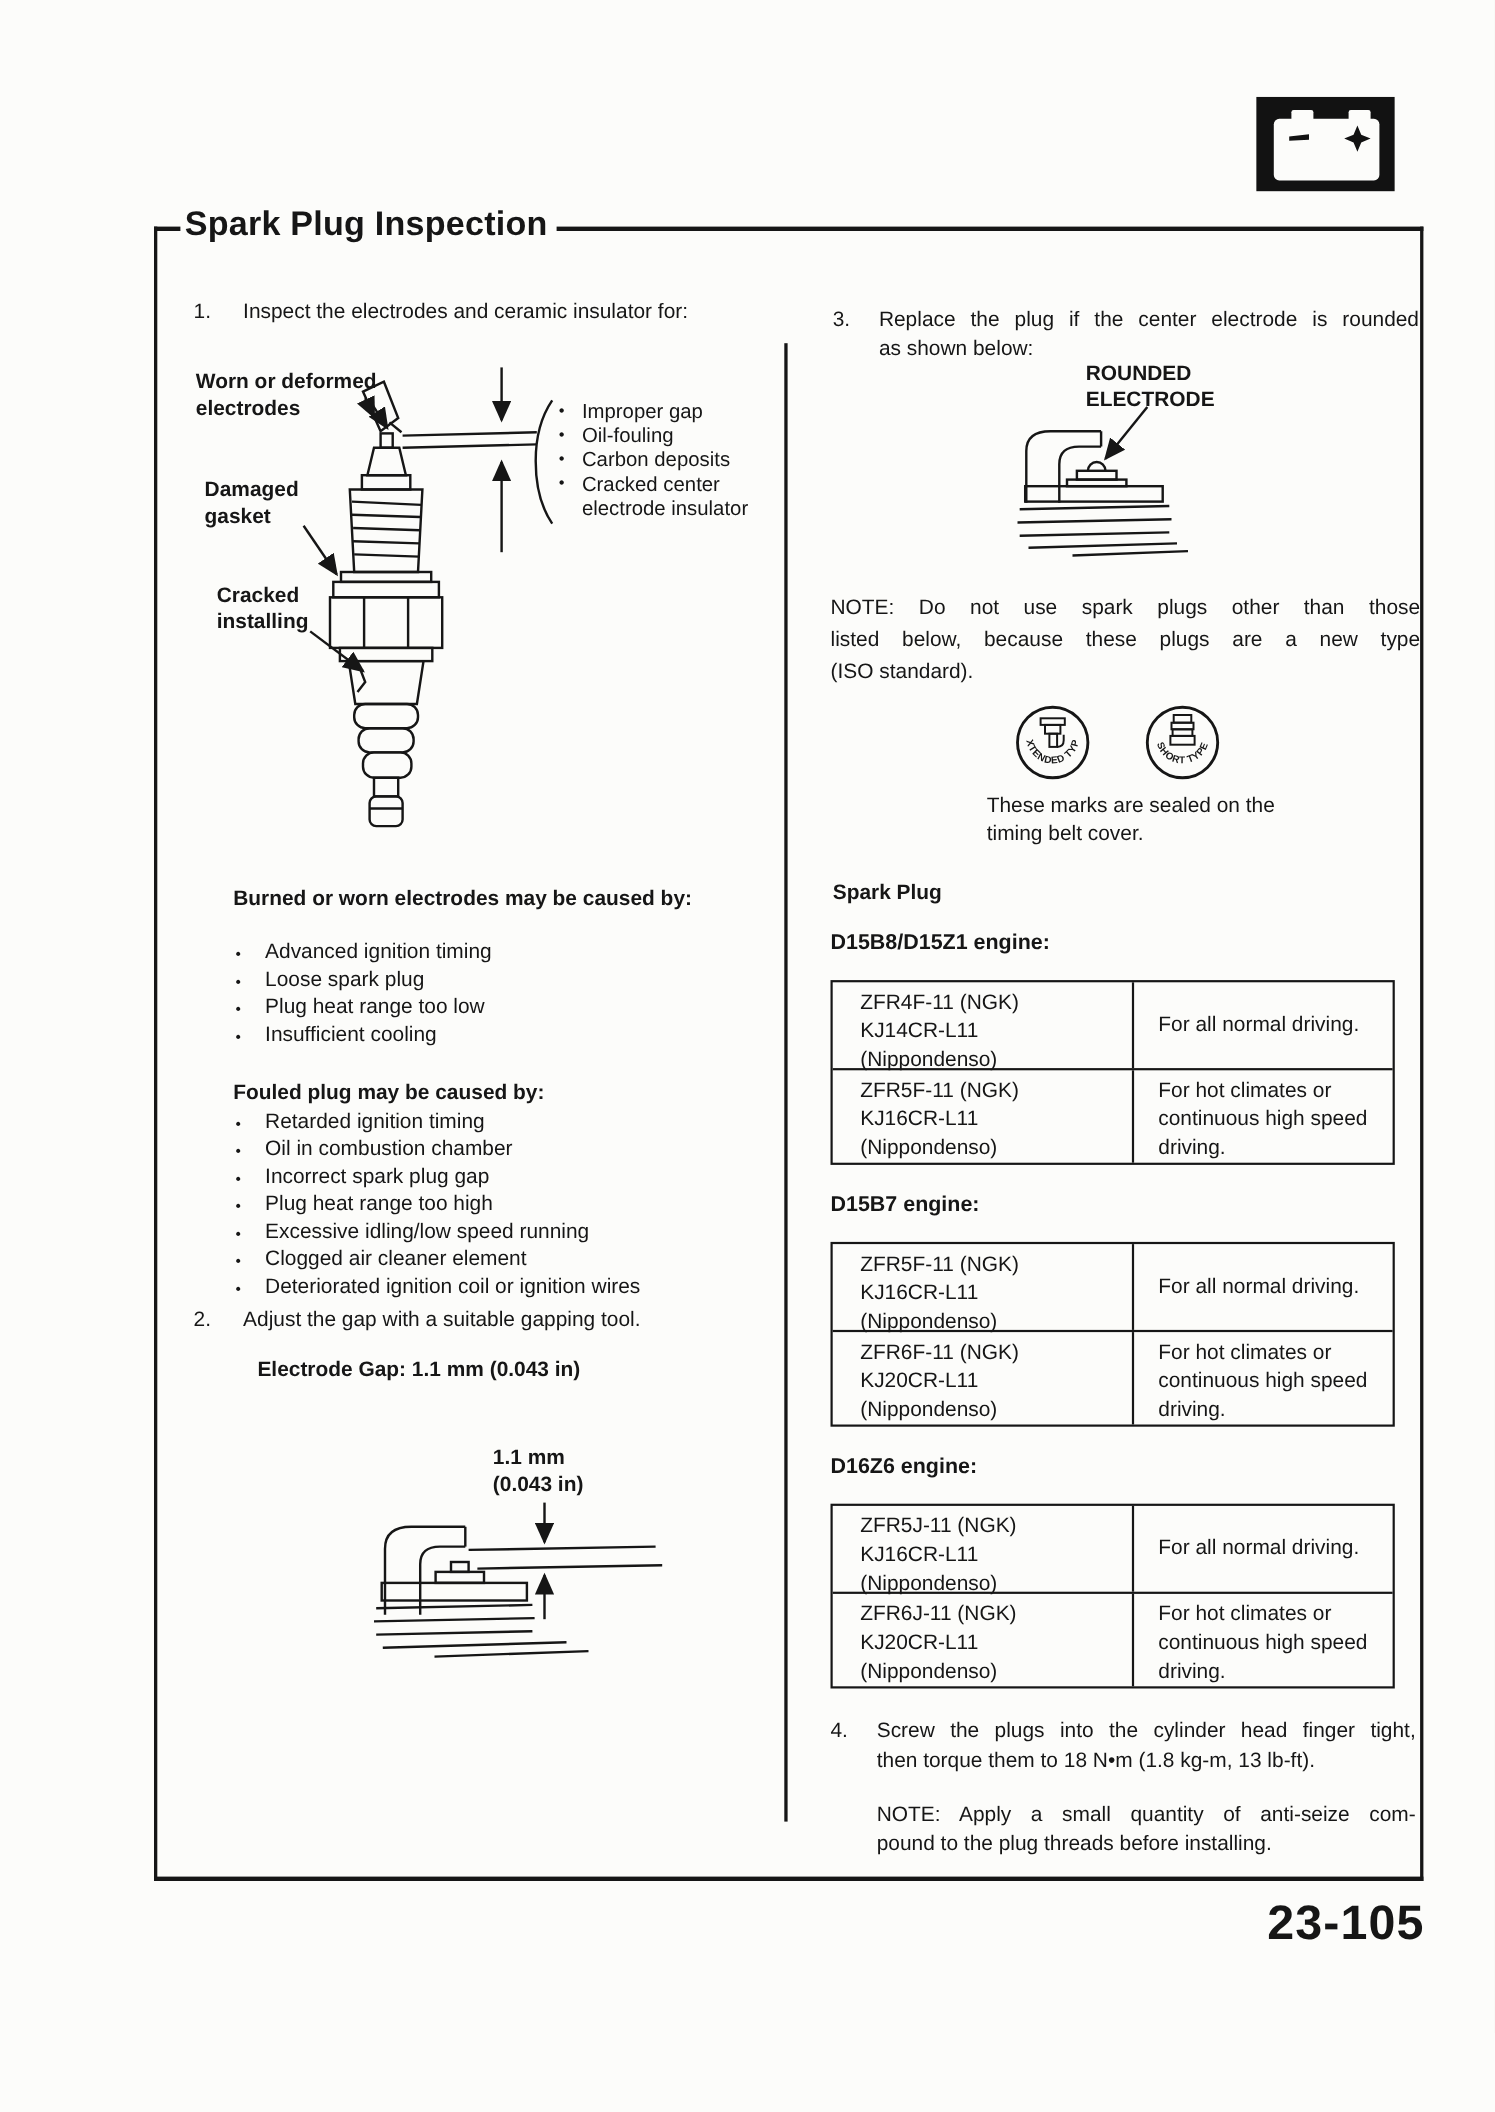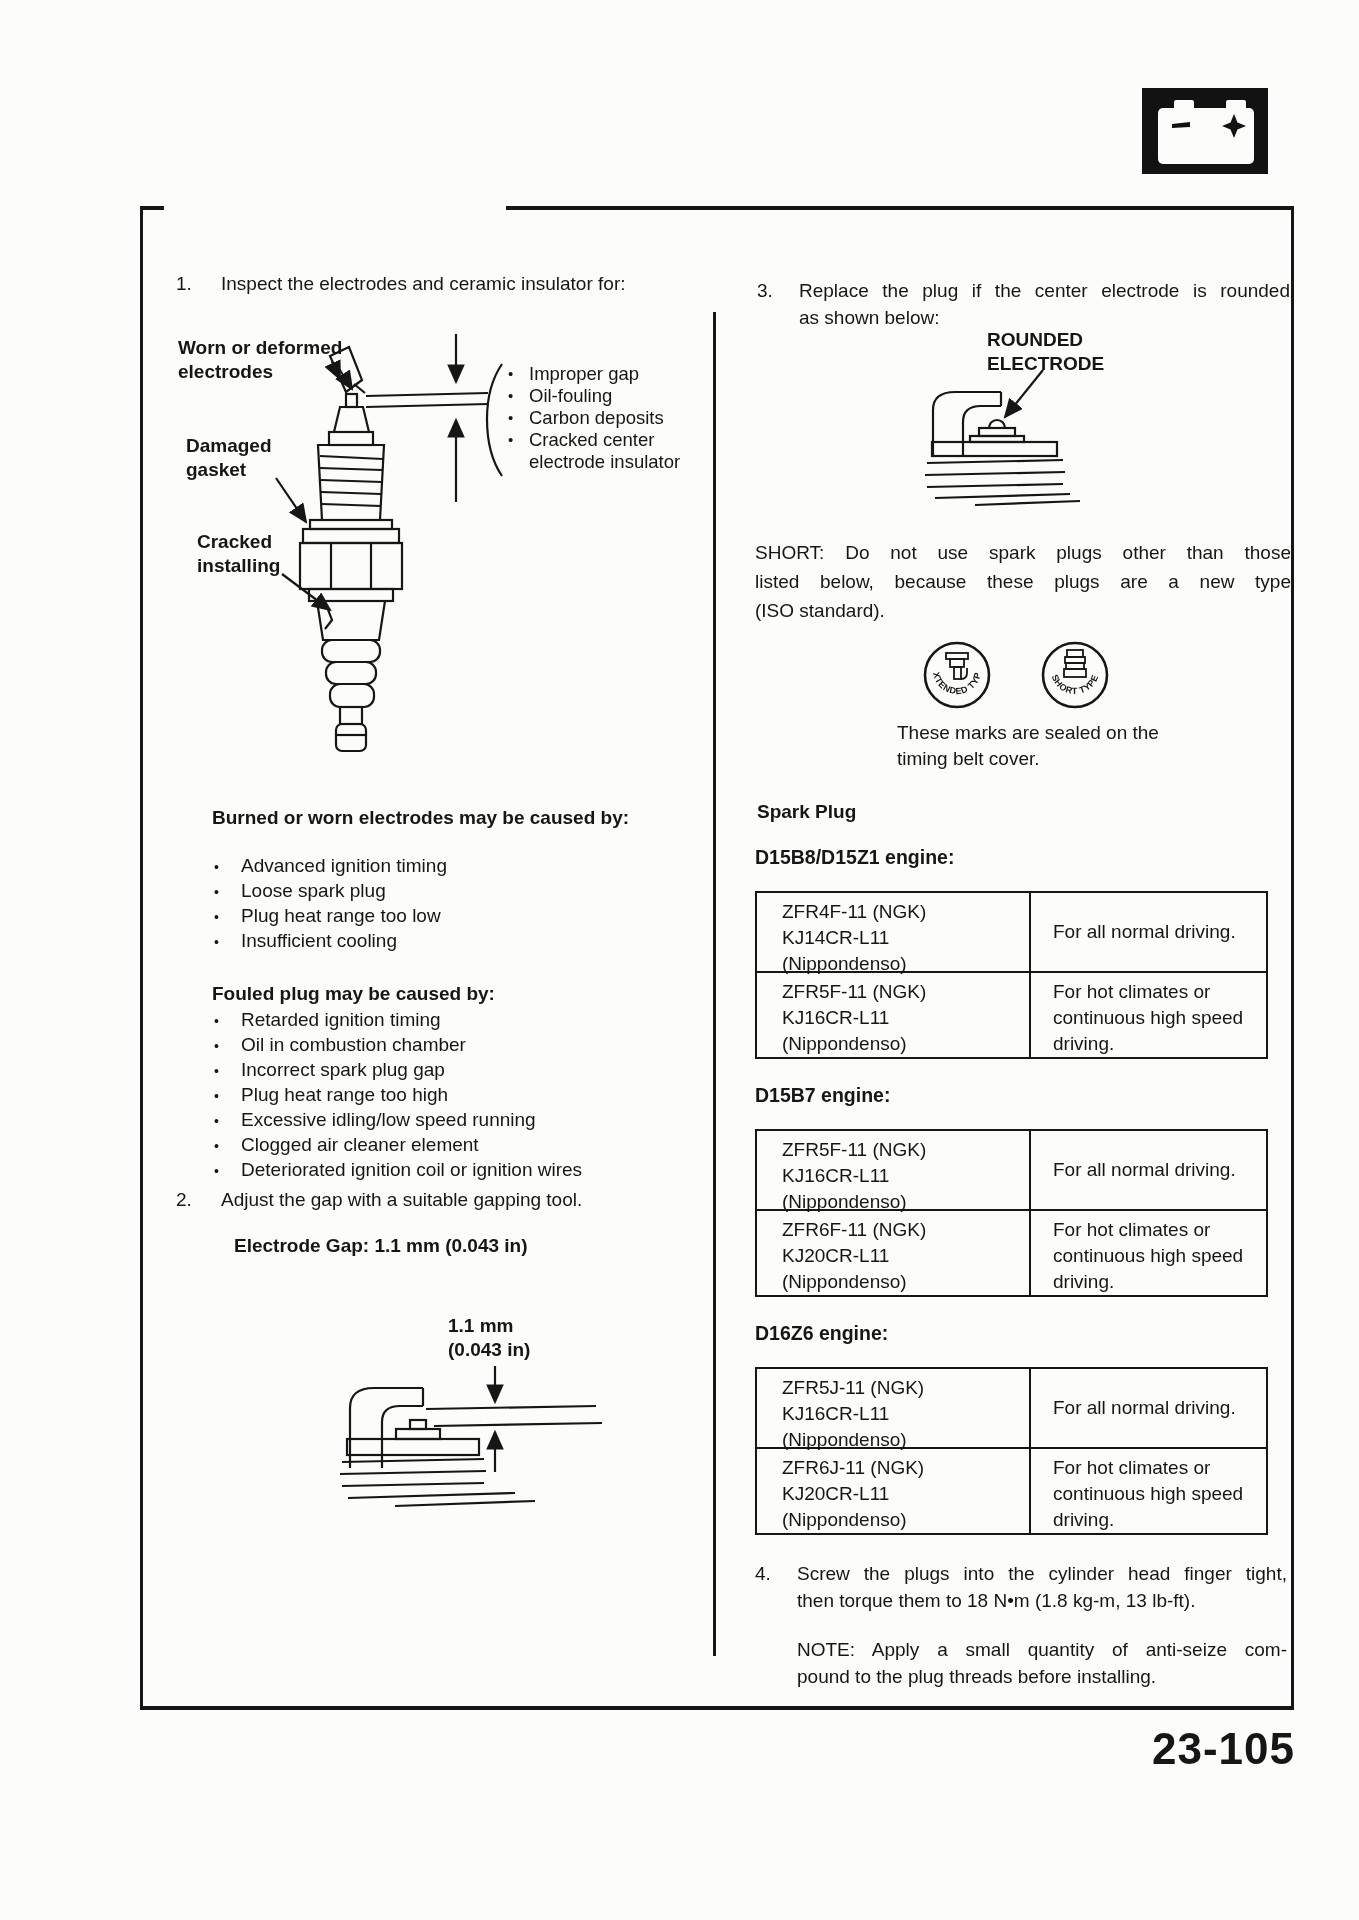--- a/index.html
+++ b/index.html
@@ -49,20 +49,21 @@
     <svg width="126" height="86" viewBox="0 0 126 86">
       <rect x="0" y="0" width="126" height="86" fill="#121212"></rect>
       <rect x="32" y="12" width="20" height="12" rx="2" fill="#fcfcfa"></rect>
       <rect x="84" y="12" width="20" height="12" rx="2" fill="#fcfcfa"></rect>
       <rect x="16" y="20" width="96" height="56" rx="5" fill="#fcfcfa"></rect>
       <path d="M30 36 L48 34 L48 39 L30 40 Z" fill="#121212"></path>
       <path d="M92 26 L95.5 34.5 L104 38 L95.5 41.5 L92 50 L88.5 41.5 L80 38 L88.5 34.5 Z" fill="#121212"></path>
     </svg>
   </div>
 
+  <div class="abs title" style="left:168px;top:186px;">Spark Plug Inspection</div>
   <div class="abs hline" style="left:140px;top:206px;width:24px;"></div>
   <div class="abs hline" style="left:506px;top:206px;width:788px;"></div>
   <div class="abs vline" style="left:140px;top:206px;height:1504px;"></div>
   <div class="abs vline" style="left:1291px;top:206px;height:1504px;"></div>
   <div class="abs hline" style="left:140px;top:1706px;width:1154px;"></div>
   <div class="abs vline" style="left:713px;top:312px;height:1344px;"></div>
 
   <div class="abs t19" style="left:176px;top:270px;">1.</div>
   <div class="abs t19" style="left:221px;top:270px;">Inspect the electrodes and ceramic insulator for:</div>
 
@@ -229,21 +230,21 @@
         <line x1="12" y1="101" x2="148" y2="98"></line>
         <line x1="10" y1="113" x2="150" y2="110"></line>
         <line x1="12" y1="125" x2="148" y2="122"></line>
         <line x1="20" y1="136" x2="155" y2="132"></line>
         <line x1="60" y1="143" x2="165" y2="139"></line>
       </g>
     </svg>
   </div>
 
   <div class="abs t19" style="left:755px;top:538px;width:536px;">
-    <span class="line jl" style="line-height:29px;">SHORT:  Do  not  use  spark  plugs  other  than  those</span>
+    <span class="line jl" style="line-height:29px;">NOTE:  Do  not  use  spark  plugs  other  than  those</span>
     <span class="line jl" style="line-height:29px;">listed below, because these plugs are a new type</span>
     <span class="line" style="line-height:29px;">(ISO standard).</span>
   </div>
 
   <div class="abs" style="left:920px;top:638px;">
     <svg width="200" height="76" viewBox="0 0 200 76">
       <g stroke="#161616" fill="none">
         <circle cx="37" cy="37" r="32" stroke-width="2.6"></circle>
         <circle cx="155" cy="37" r="32" stroke-width="2.6"></circle>
 

